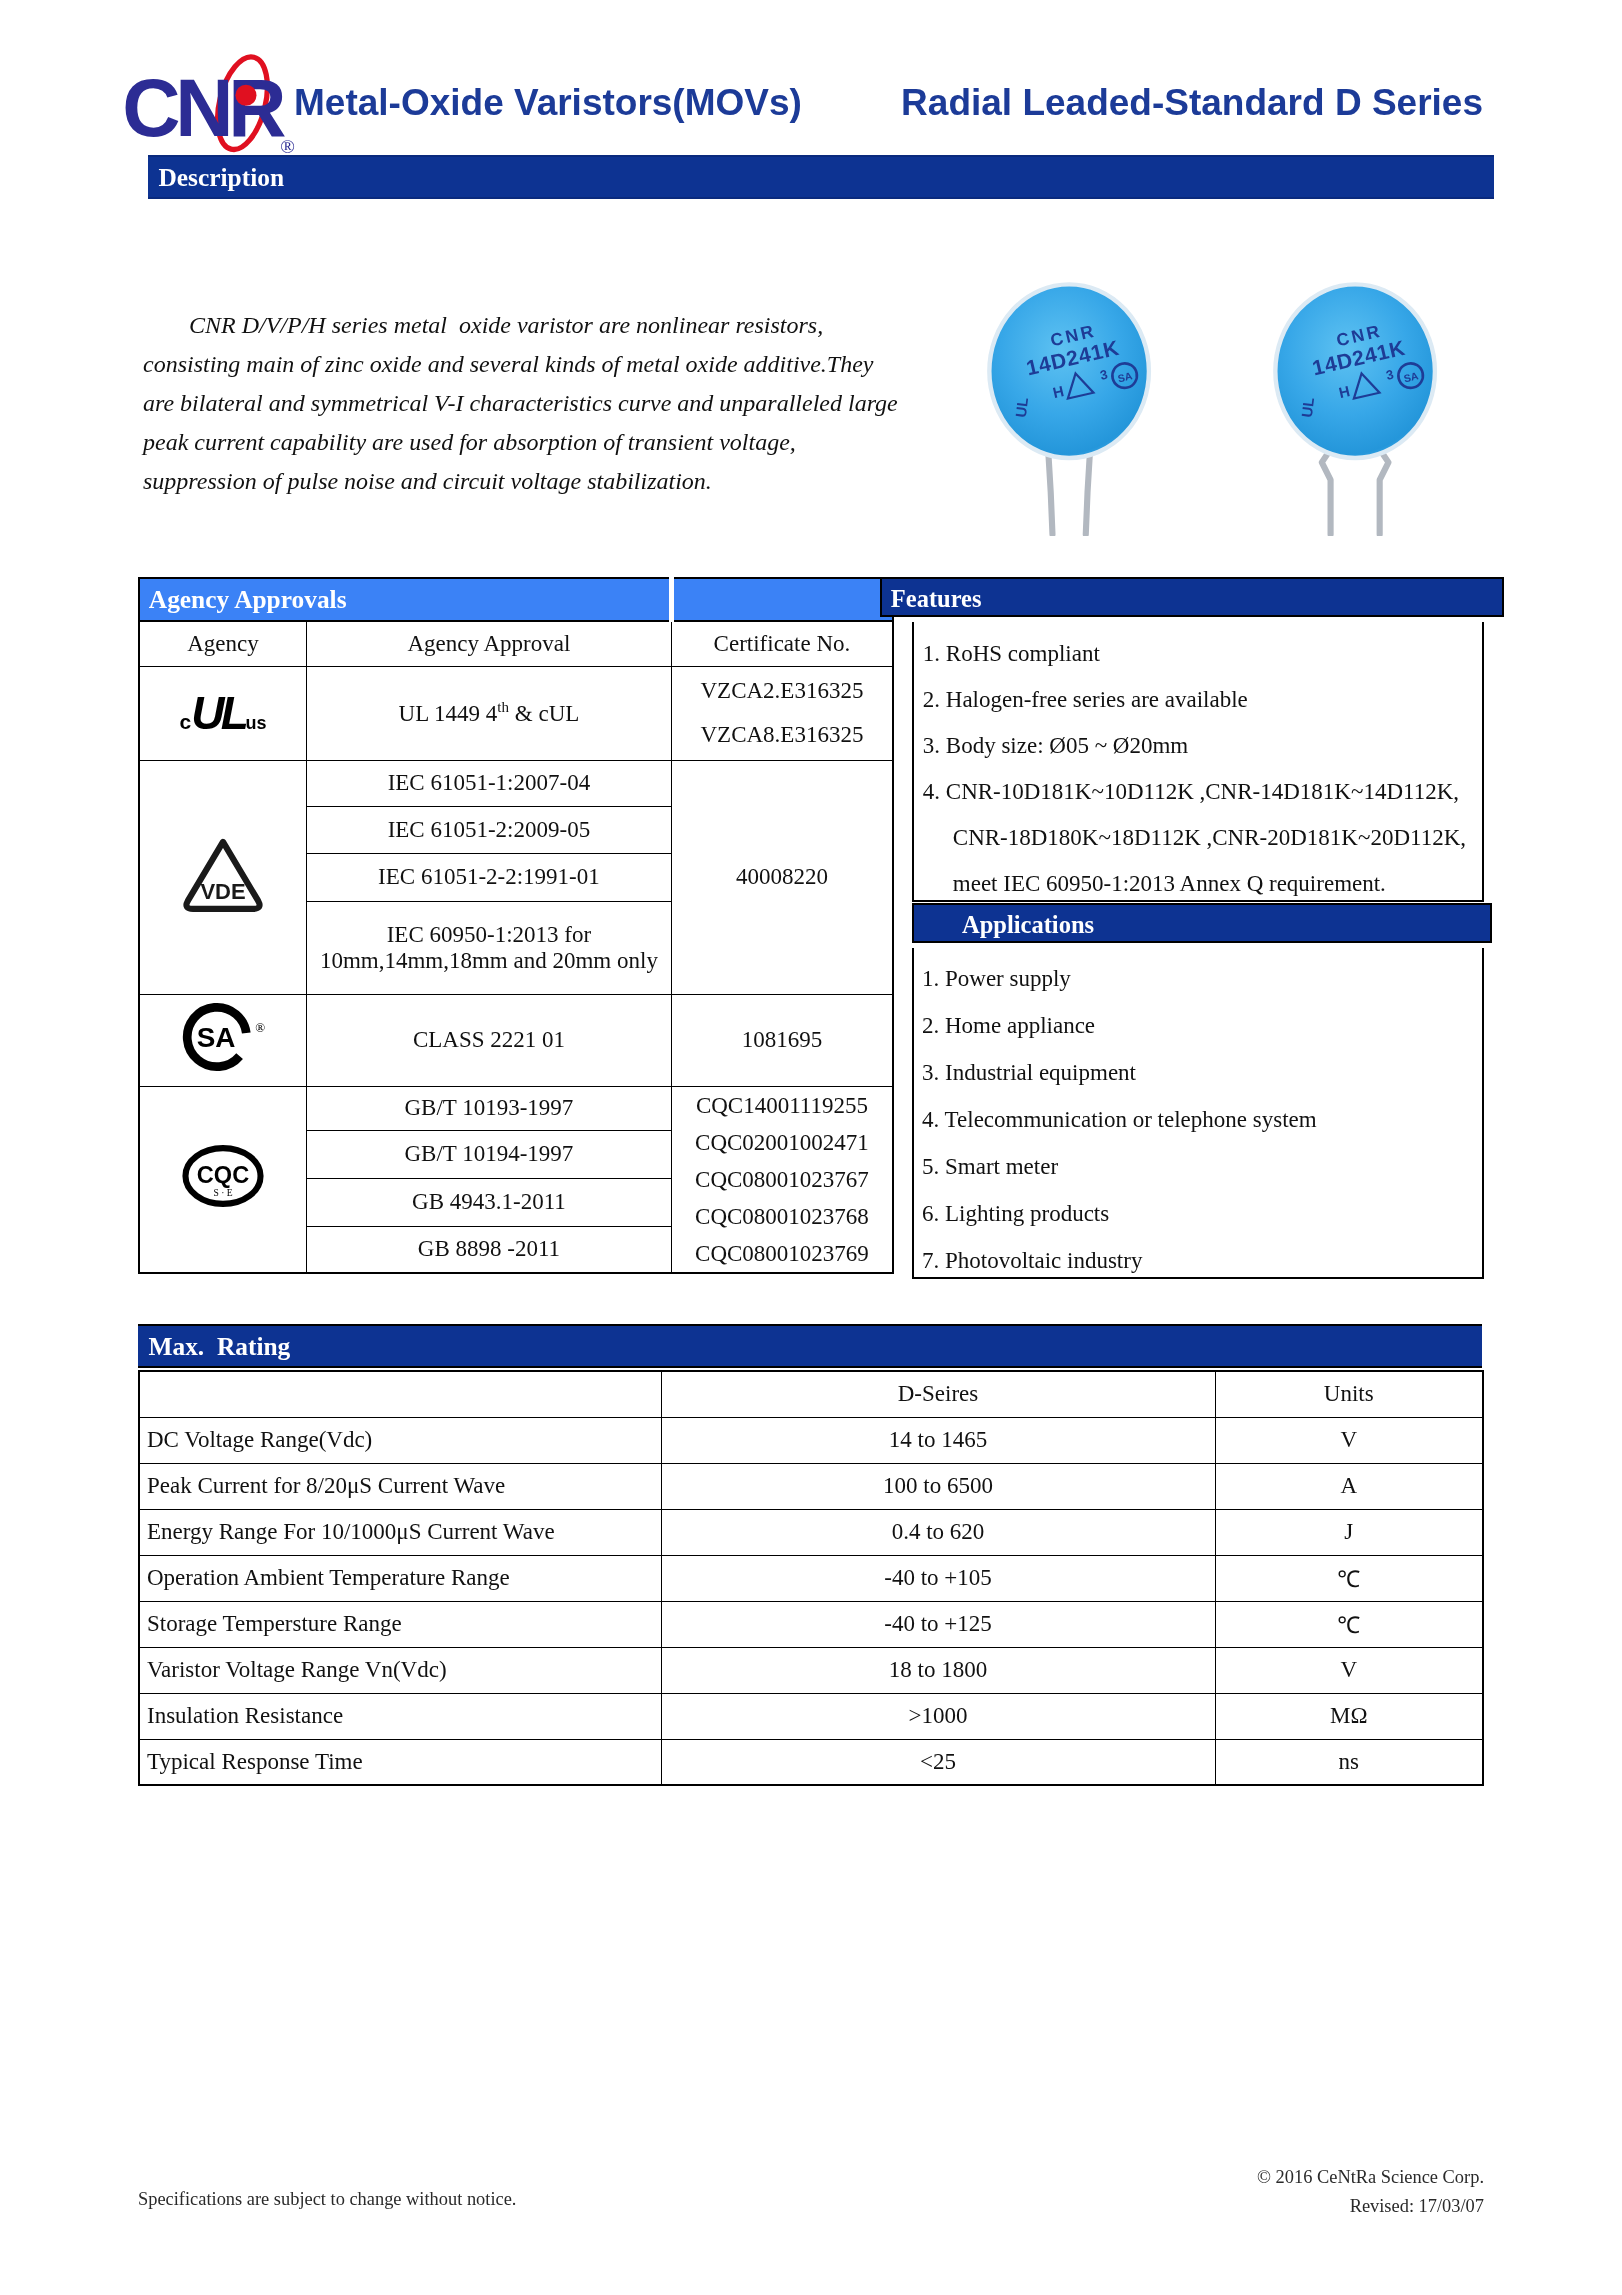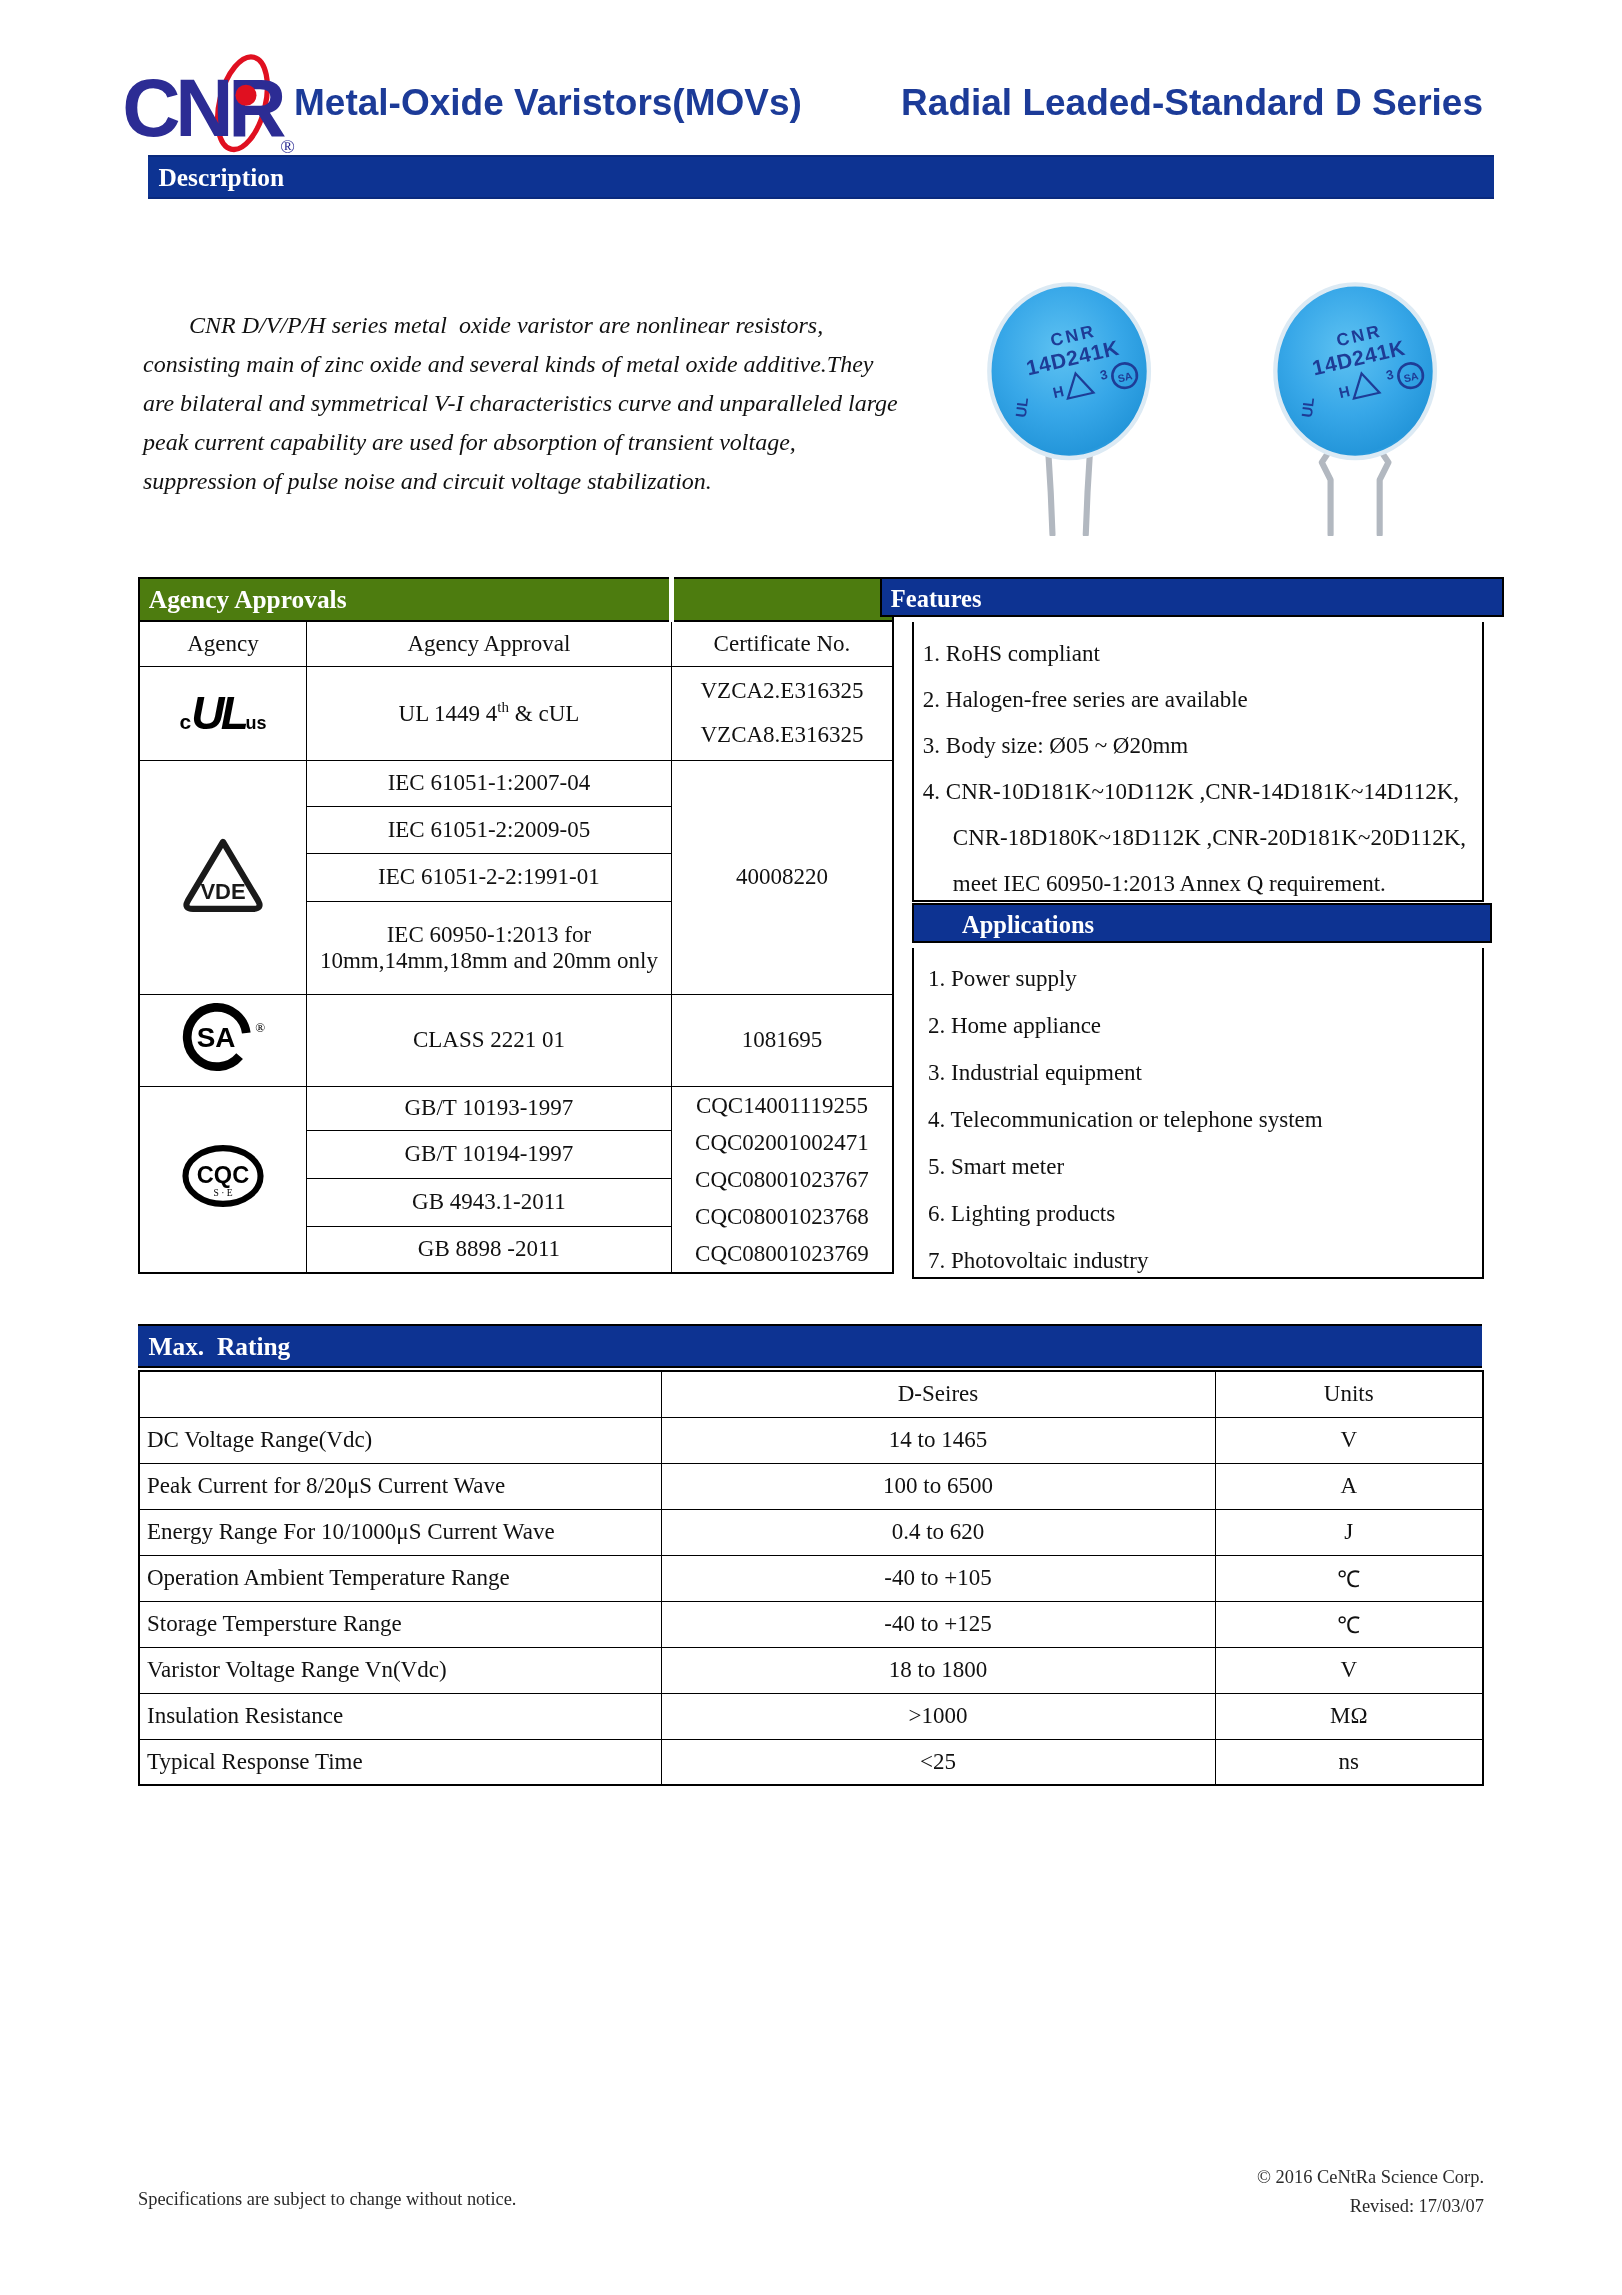--- a/index.html
+++ b/index.html
@@ -23,32 +23,32 @@
 
   
   .desc-line{font-size:24px;line-height:39px;white-space:pre;font-style:italic;}
   .desc-line.first{text-indent:46px;}
 
   
   table{border-collapse:collapse;table-layout:fixed;}
   .dtable{border:2.6px solid #000;}
   .dtable td{border:1.8px solid #000;text-align:center;vertical-align:middle;
              font-size:23px;padding:0;overflow:hidden;}
-  .dtable .blue td{background:#4d7c0f;border-bottom:2.6px solid #000;margin-top:7px;}
+  .dtable .blue td{background:#3b82f6;border-bottom:2.6px solid #000;margin-top:7px;}
   td.hdr-main{text-align:left;color:#fff;font-weight:bold;font-size:25.4px;padding-left:8.8px;}
   td.hdr-cert{border-left:5.3px solid #fff !important;}
   .cert-lines div{line-height:44px;}
   .cqc-certs div{line-height:37px;}
   td.param{text-align:left;padding-left:7px;}
 
   
   .flist{padding:8.8px 0 0 8.8px;}
   .flist div{font-size:23px;line-height:46px;white-space:nowrap;}
   .flist div.cont{padding-left:30px;}
-  .alist{padding:7px 0 0 14px;}
+  .alist{padding:7px 0 0 8px;}
   .alist div{font-size:23px;line-height:47px;white-space:nowrap;}
 
   
   .ul-mark{font-family:"Liberation Sans",sans-serif;font-weight:bold;color:#000;
            display:inline-flex;align-items:flex-end;line-height:1;}
   .ul-c{font-size:21px;padding-bottom:4.4px;}
   .ul-UL{font-size:46px;font-style:italic;letter-spacing:-3.5px;}
   .ul-us{font-size:18px;padding-bottom:4.4px;}
 
   

